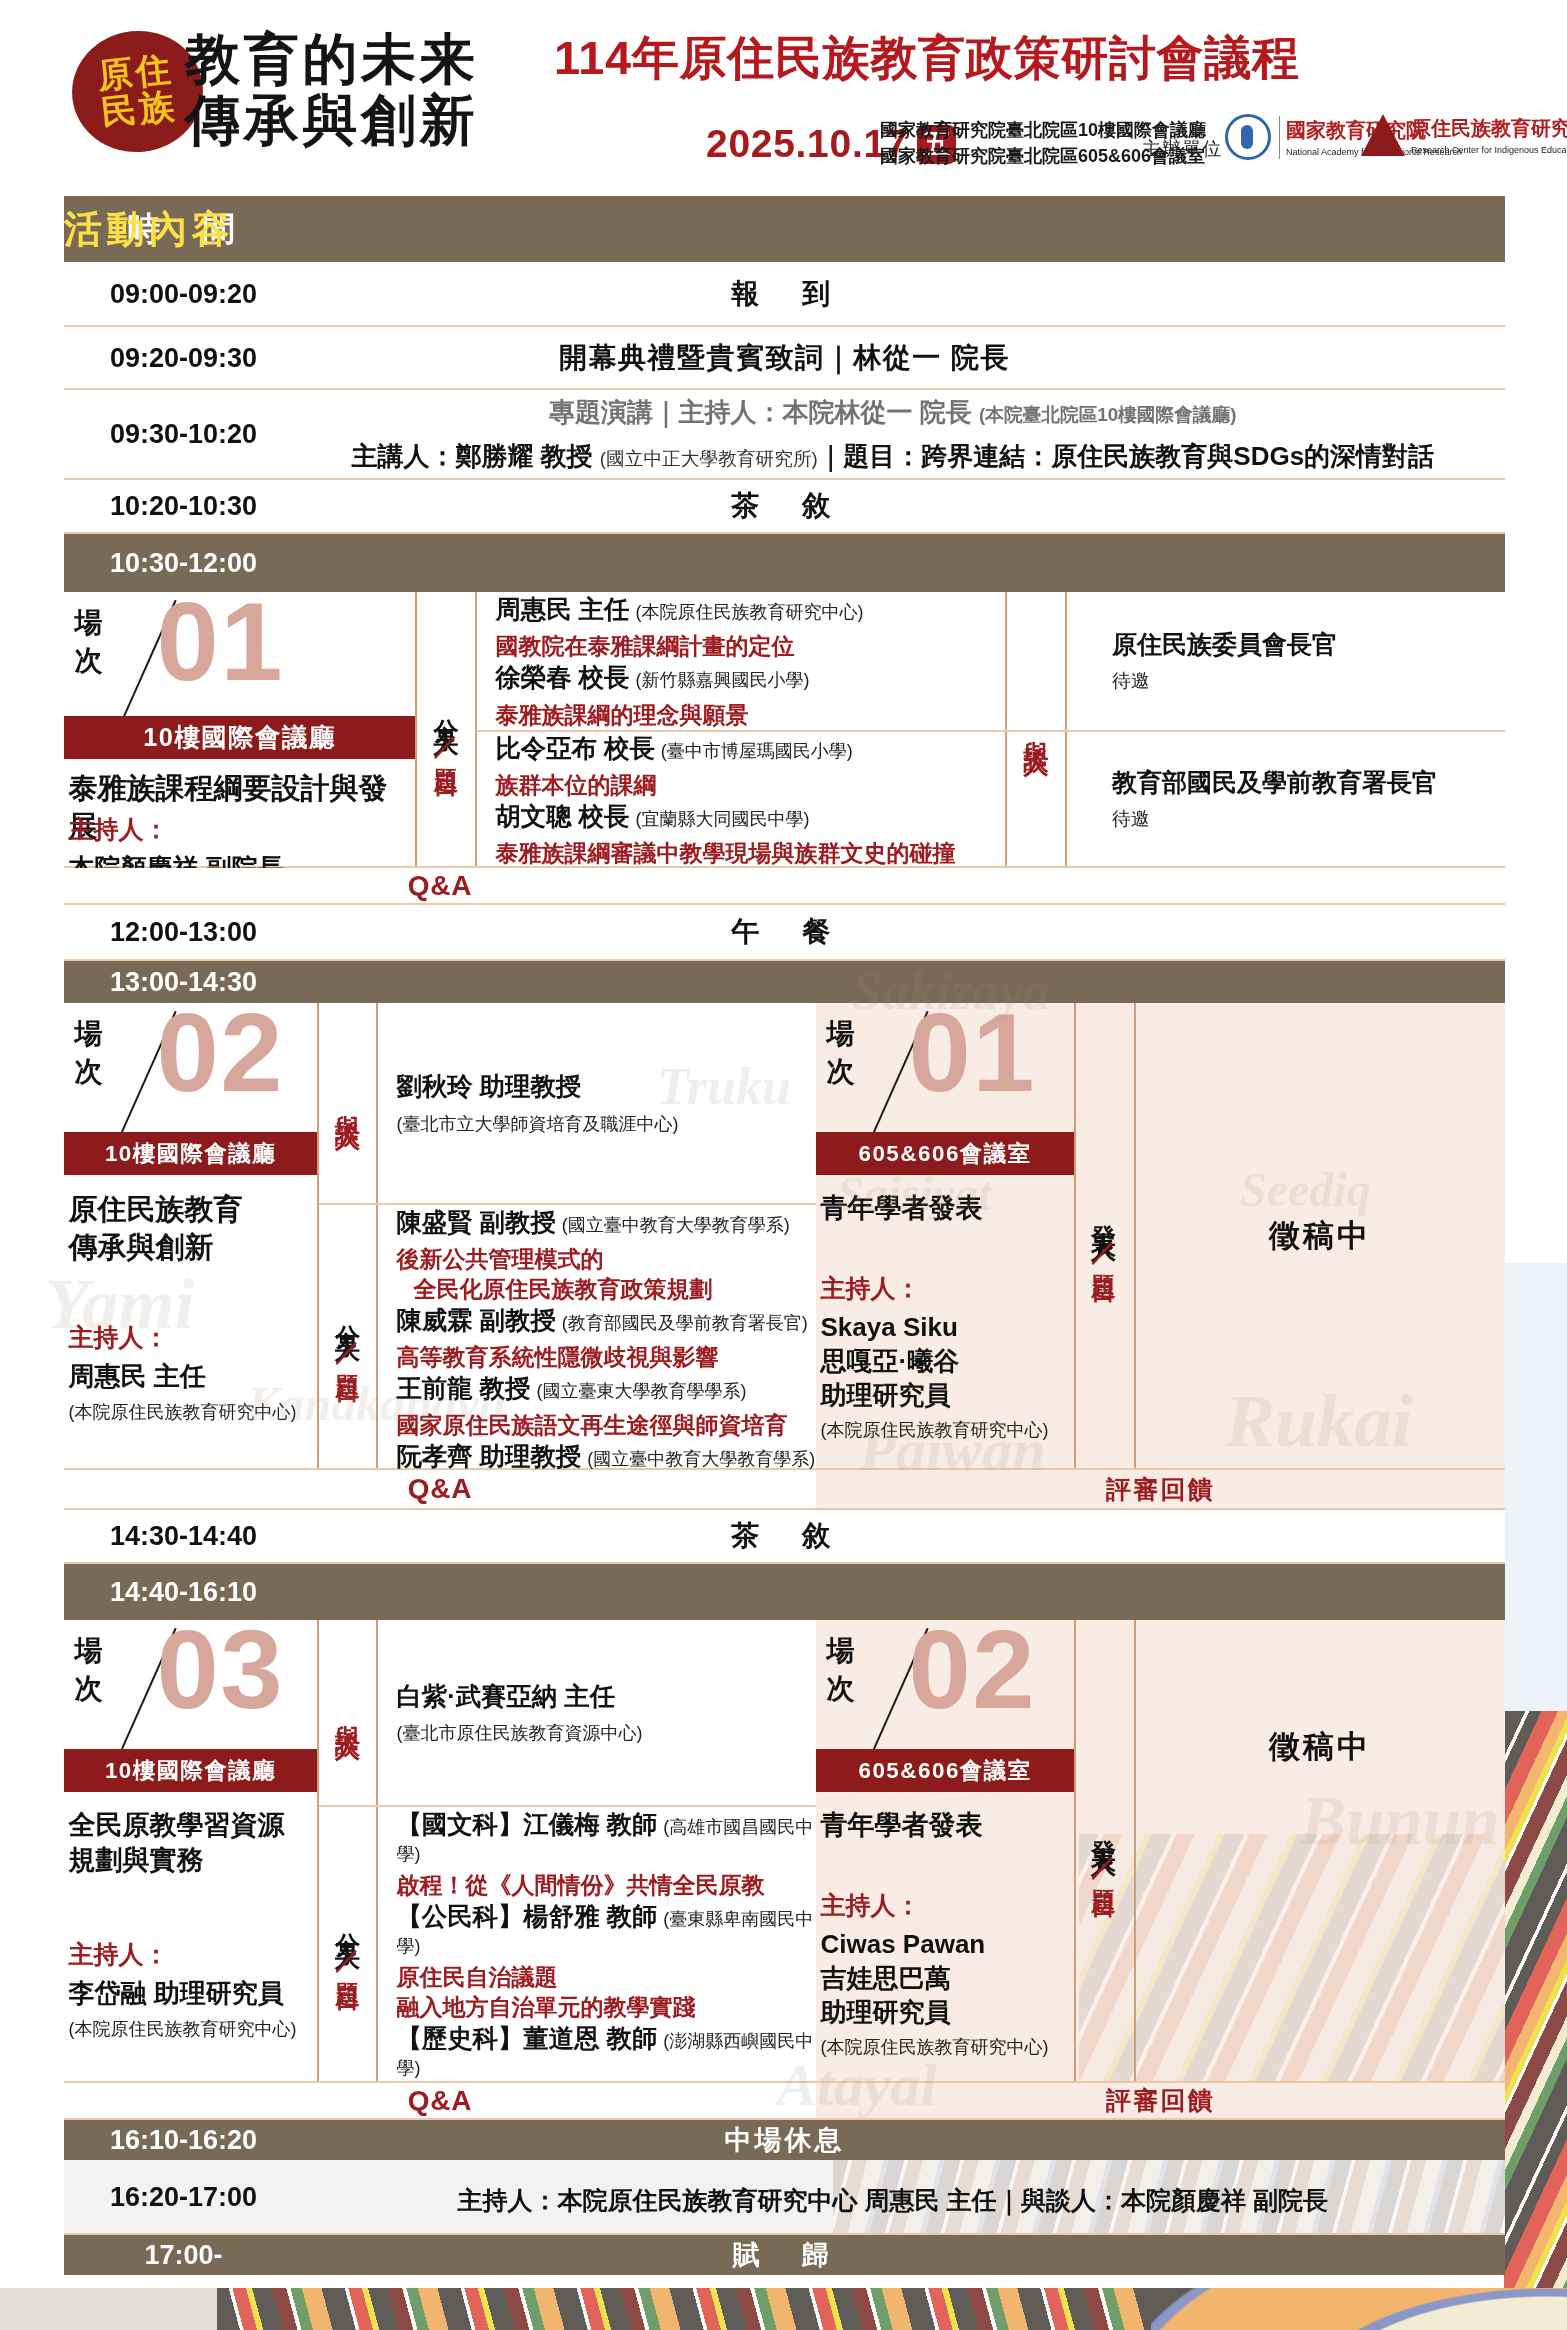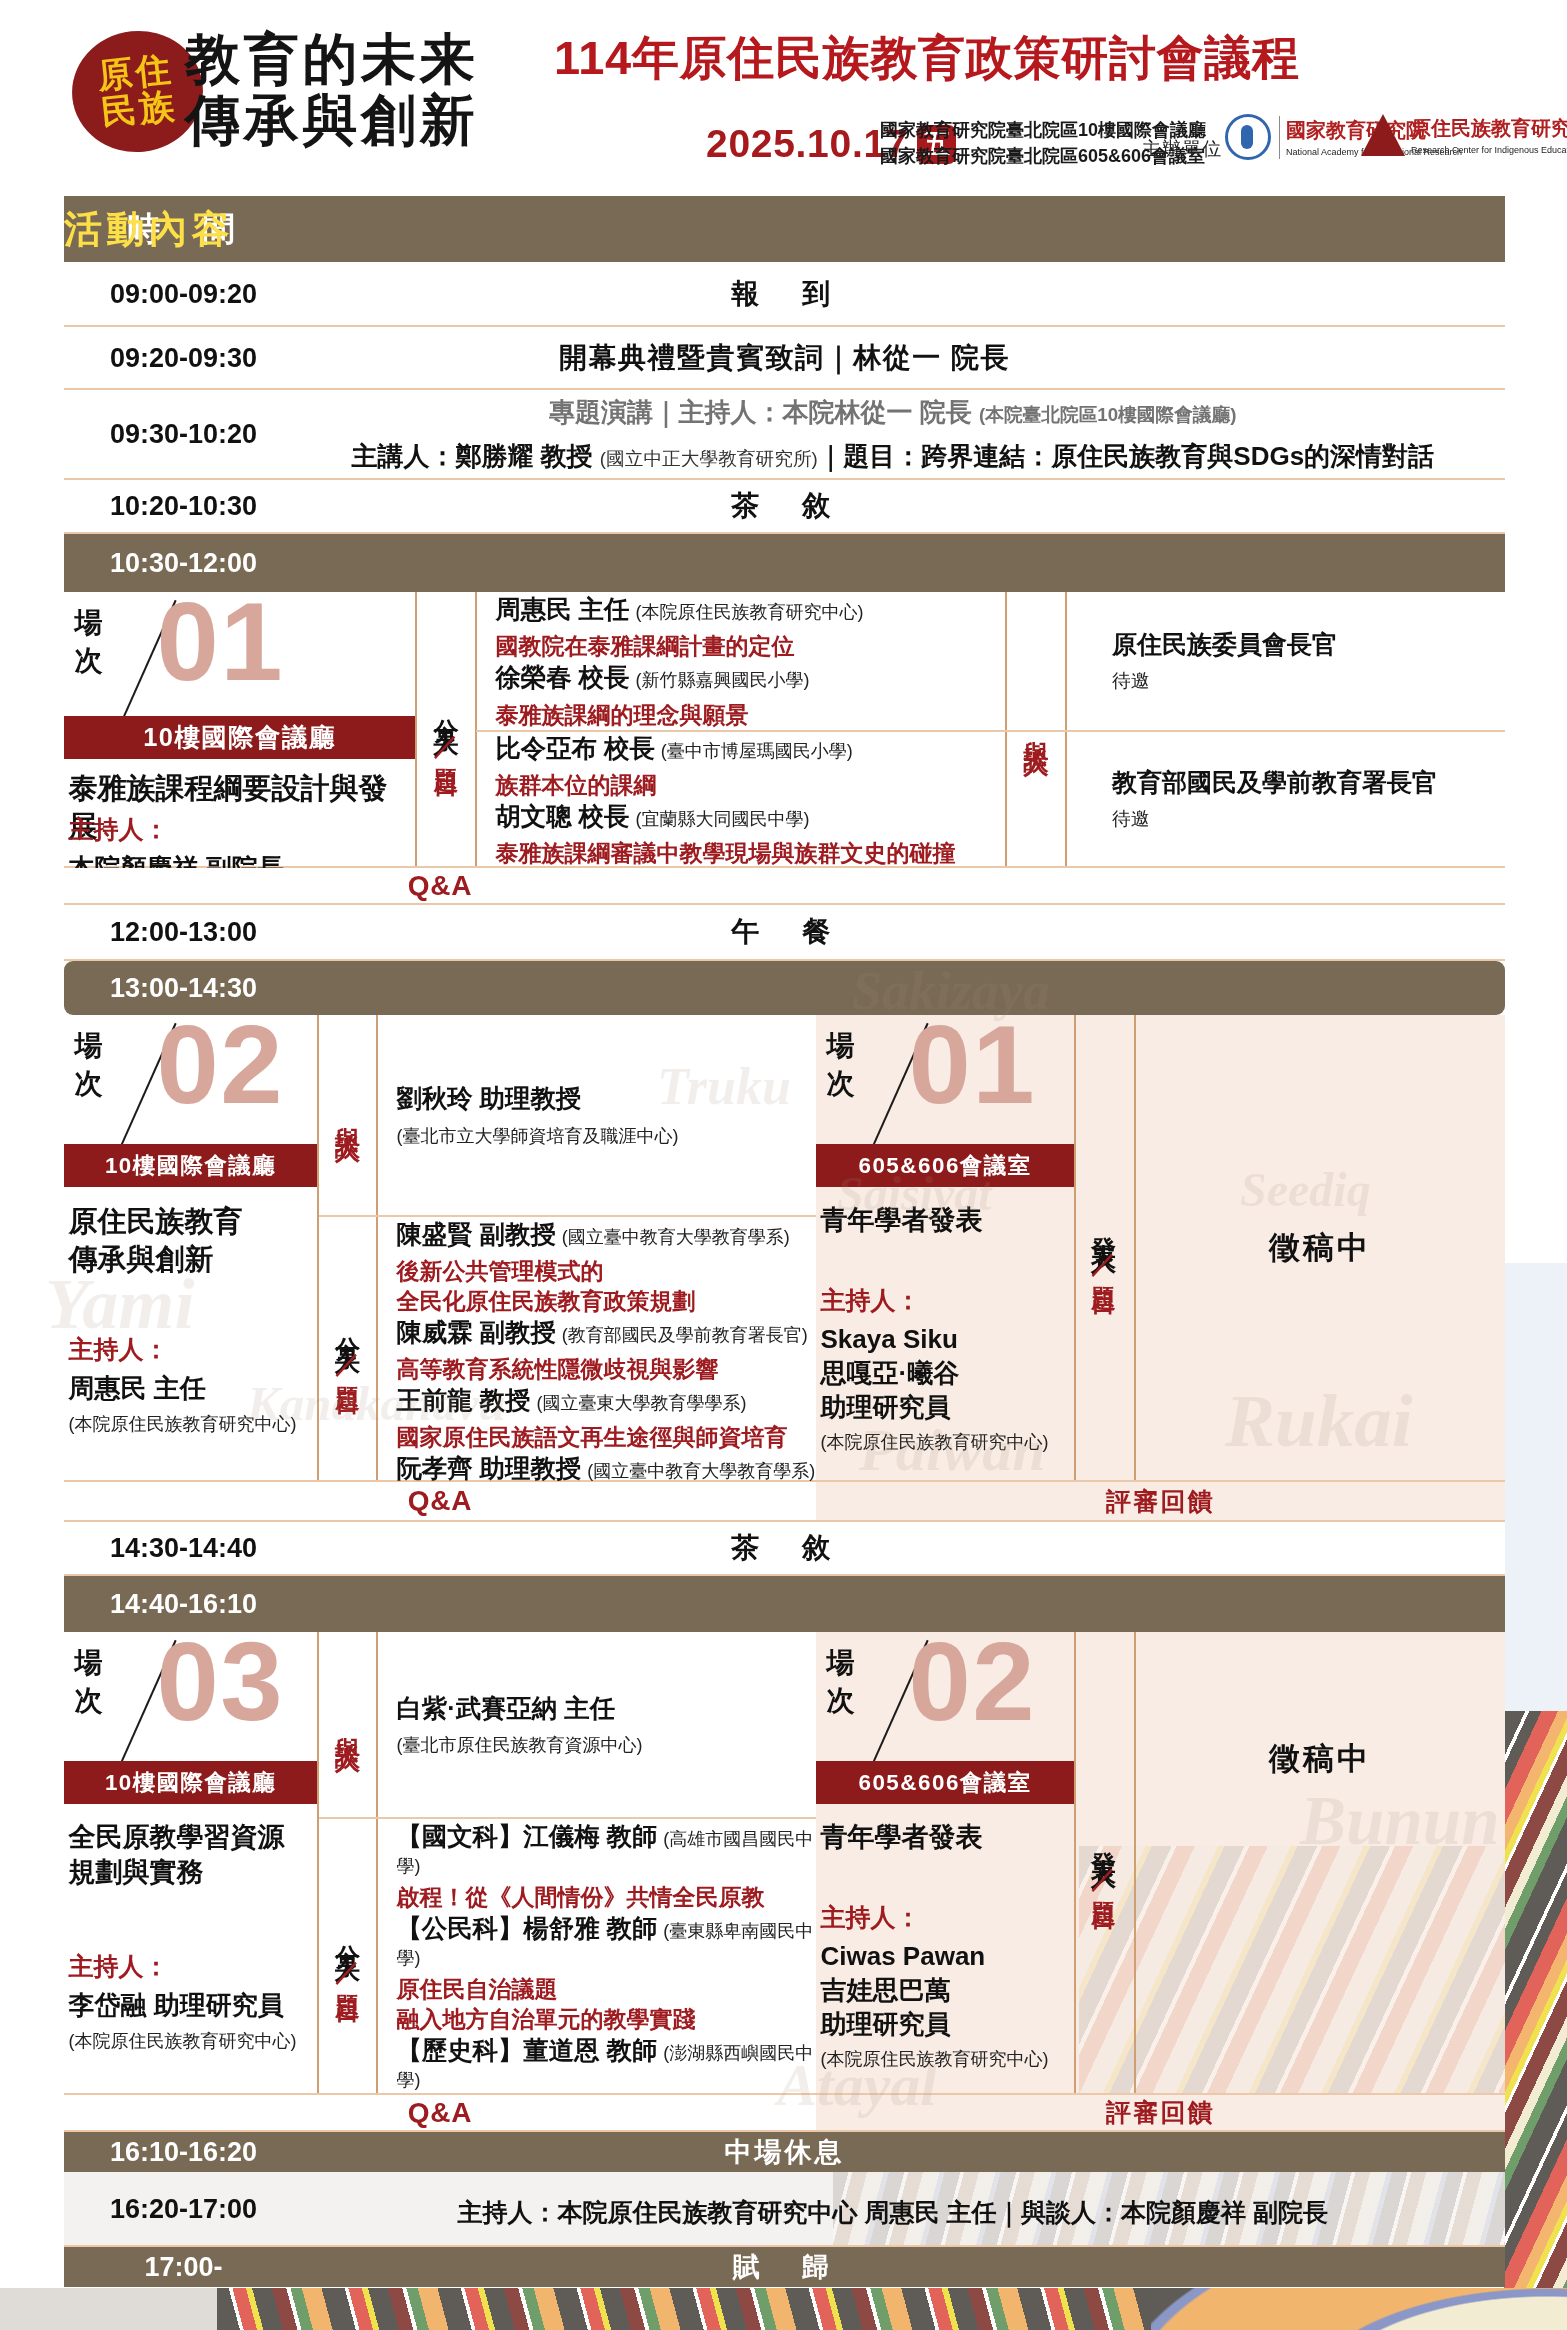--- a/index.html
+++ b/index.html
@@ -253,21 +253,21 @@
 
     <div class="row" style="height:37px;">
       <div class="qa-left">Q&amp;A</div>
     </div>
 
     <div class="row" style="height:56px;">
       <div class="time-cell">12:00-13:00</div>
       <div class="row-label">午　餐</div>
     </div>
 
-    <div class="row band" style="height:54px;border-radius:9px;">
+    <div class="row band" style="height:42px;">
       <div class="time-cell">13:00-14:30</div>
     </div>
 
     <div class="row" style="height:467px;">
 
       <div style="position:absolute;left:0;top:0;width:253px;height:100%;">
         <div class="snum">
           <div class="tag">
               <div>場</div>
               <div>次</div>
@@ -300,21 +300,21 @@
         <div class="spk">
           <div class="spk-name">劉秋玲 助理教授</div>
           <div class="spk-org" style="margin-left:0;margin-top:7.5px;display:block;">(臺北市立大學師資培育及職涯中心)</div>
         </div>
       </div>
       <div class="hline" style="left:255px;width:498px;top:200px;"></div>
       <div style="position:absolute;left:313px;top:203px;width:439px;bottom:3px;display:flex;flex-direction:column;justify-content:space-evenly;">
         <div class="spk">
           <div><span class="spk-name">陳盛賢 副教授</span><span class="spk-org">(國立臺中教育大學教育學系)</span></div>
           <div class="spk-topic">後新公共管理模式的</div>
-          <div class="spk-topic" style="margin-top:1.5px;">全民化原住民族教育政策規劃</div>
+          <div class="spk-topic" style="margin-top:1.5px;margin-left:17px;">全民化原住民族教育政策規劃</div>
         </div>
         <div class="spk">
           <div><span class="spk-name">陳威霖 副教授</span><span class="spk-org">(教育部國民及學前教育署長官)</span></div>
           <div class="spk-topic">高等教育系統性隱微歧視與影響</div>
         </div>
         <div class="spk">
           <div><span class="spk-name">王前龍 教授</span><span class="spk-org">(國立臺東大學教育學學系)</span></div>
           <div class="spk-topic">國家原住民族語文再生途徑與師資培育</div>
         </div>
         <div class="spk">

